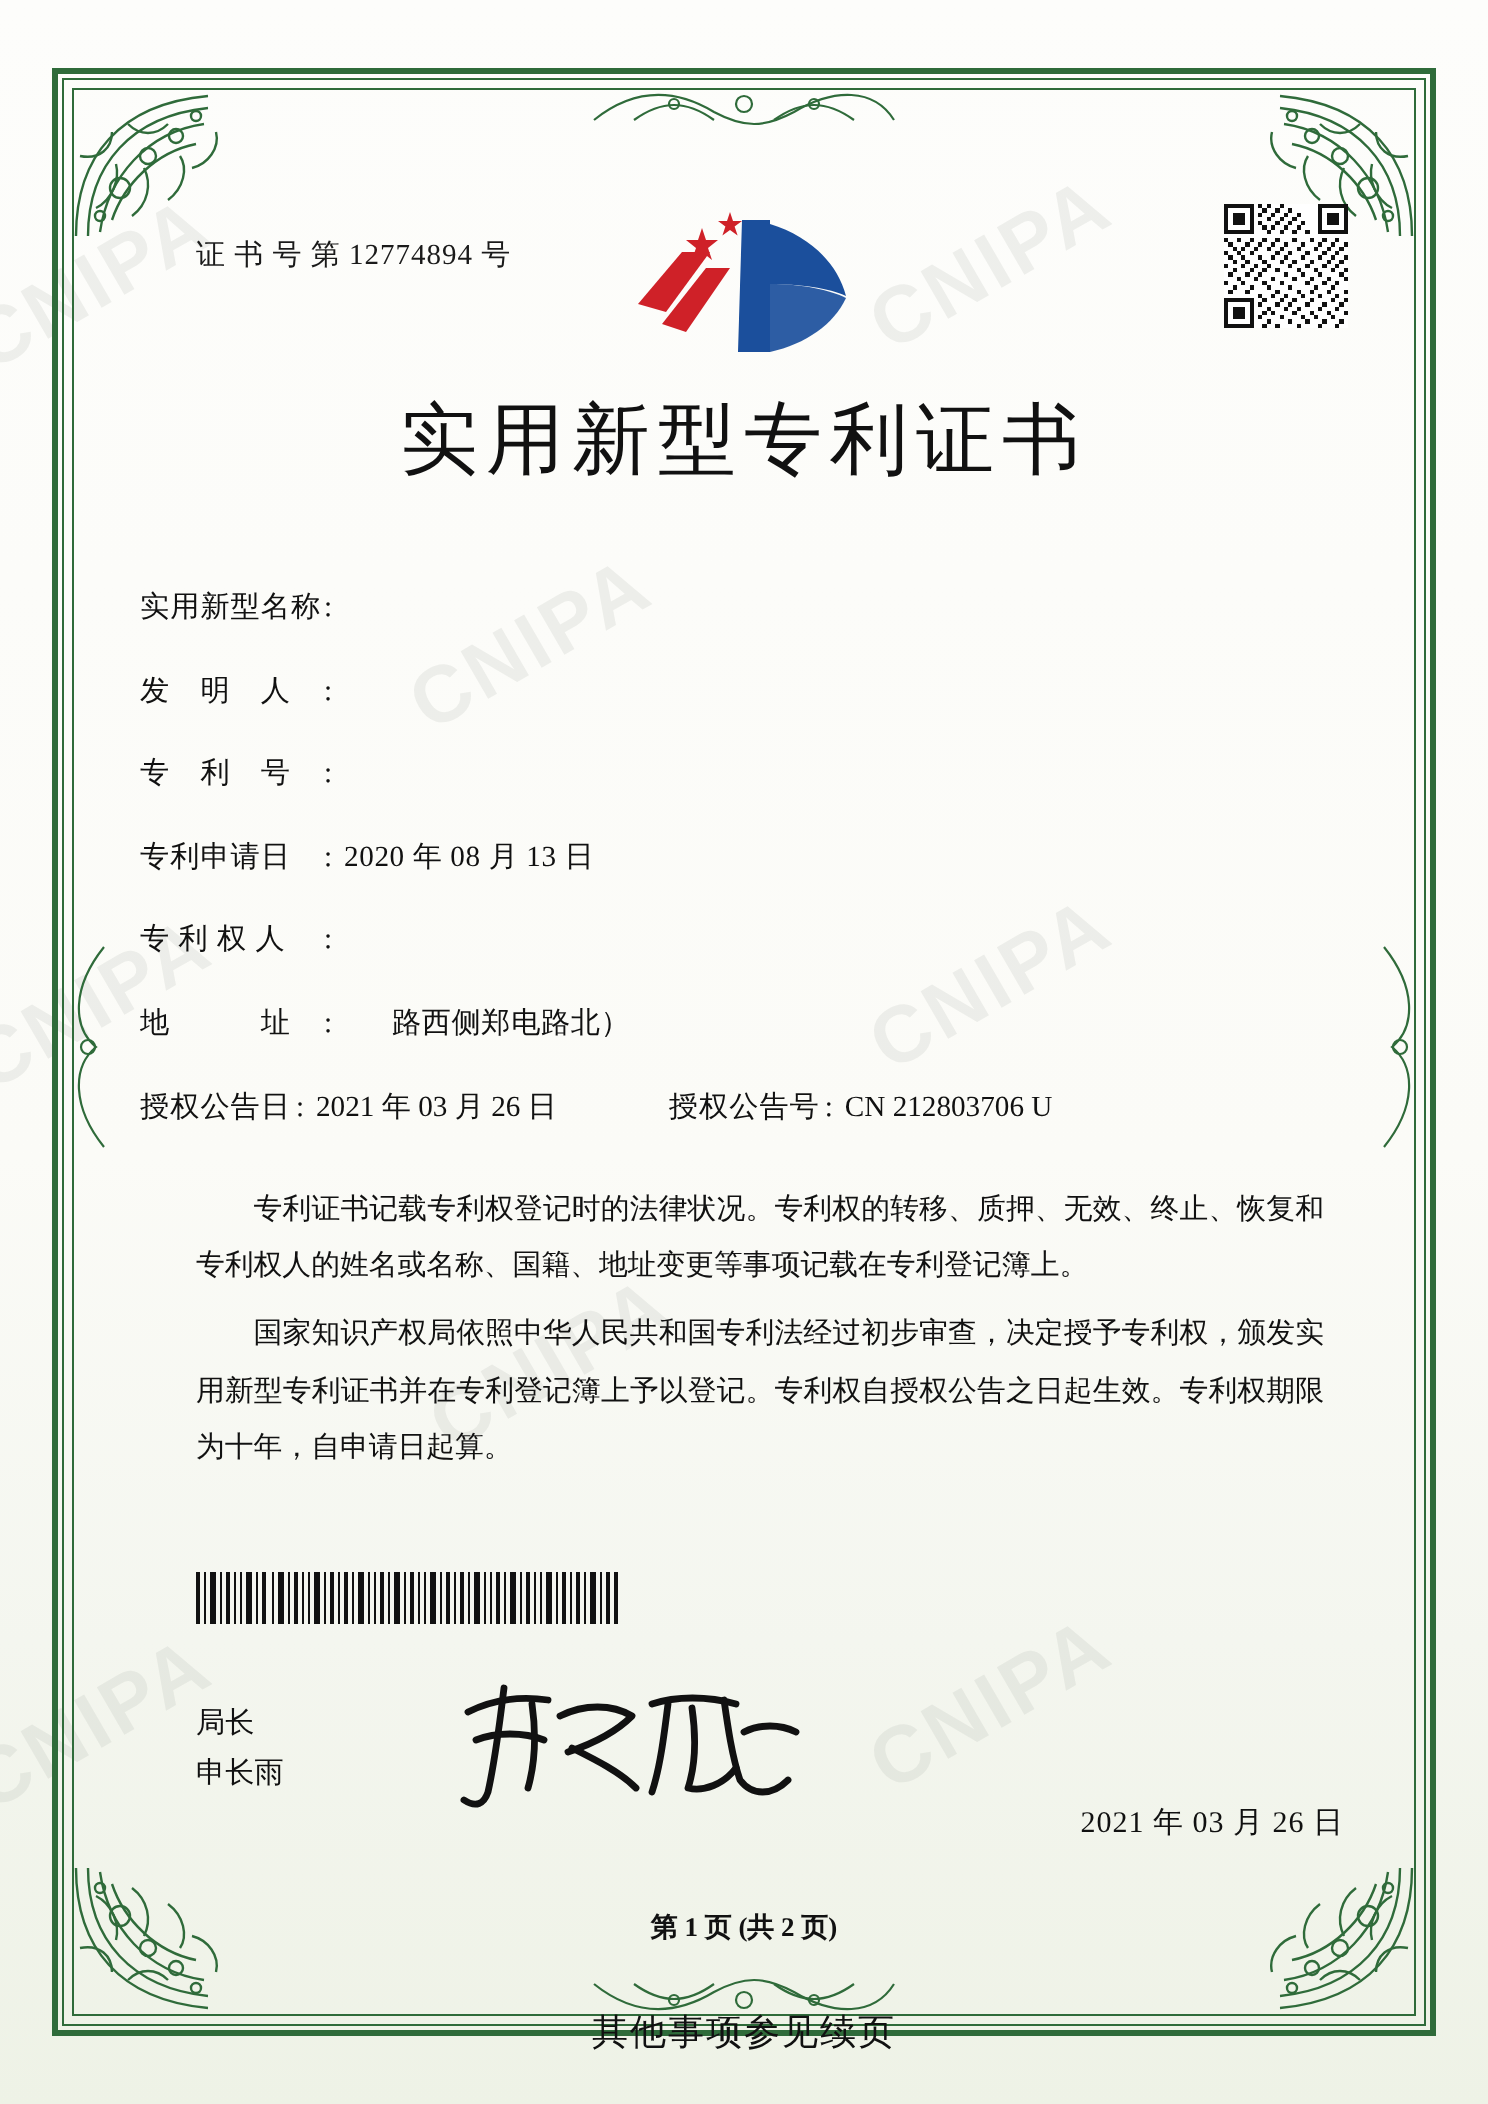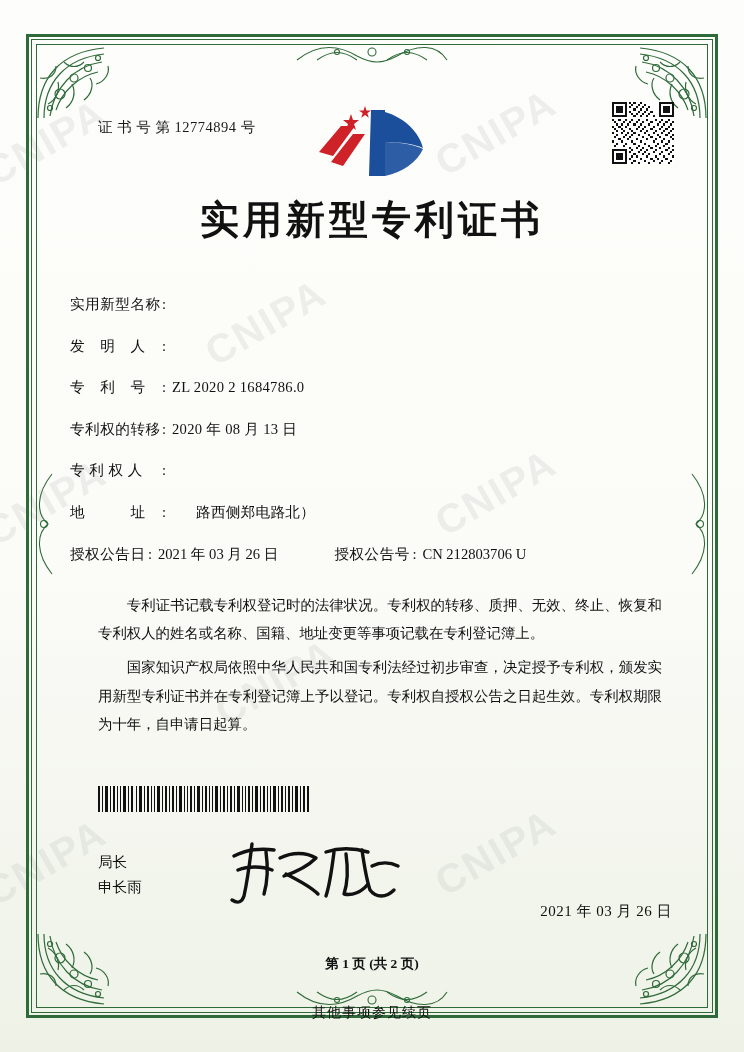--- a/index.html
+++ b/index.html
@@ -112,21 +112,21 @@
     position: absolute;
     right: 70px;
     top: 102px;
     width: 62px;
     height: 62px;
   }
 
   .title {
     text-align: center;
     font-size: 39px;
-    font-weight: bold;
+    font-weight: normal;
     letter-spacing: 4px;
     color: #111;
     margin-top: 56px;
     font-family: "Liberation Serif", "DejaVu Serif", serif;
   }
 
   .fields {
     margin-top: 46px;
     font-size: 14.6px;
     color: #111;
@@ -213,21 +213,21 @@
     font-size: 13.5px;
     color: #111;
     font-weight: bold;
   }
 
   .footer-note {
     position: absolute;
     left: 0; right: 0;
     top: 1004px;
     text-align: center;
-    font-size: 14px;
+    font-size: 18px;
     color: #111;
     letter-spacing: 1px;
   }
 </style>
 </head>
 <body>
 
 <div id="page">
 
   <div class="wm" style="left:-20px; top:120px;">CNIPA</div>
@@ -578,25 +578,24 @@
       </div>
 
       <div class="field-row">
         <div class="field-label">发　明　人</div>
         <div class="field-colon">:</div>
       </div>
 
       <div class="field-row">
         <div class="field-label">专　利　号</div>
         <div class="field-colon">:</div>
-        <div class="field-value">ZL 2020 2 1684786.0</div>
       </div>
 
       <div class="field-row">
-        <div class="field-label">专利权的转移</div>
+        <div class="field-label">专利申请日</div>
         <div class="field-colon">:</div>
         <div class="field-value">2020 年 08 月 13 日</div>
       </div>
 
       <div class="field-row">
         <div class="field-label">专 利 权 人</div>
         <div class="field-colon">:</div>
       </div>
 
       <div class="field-row">

